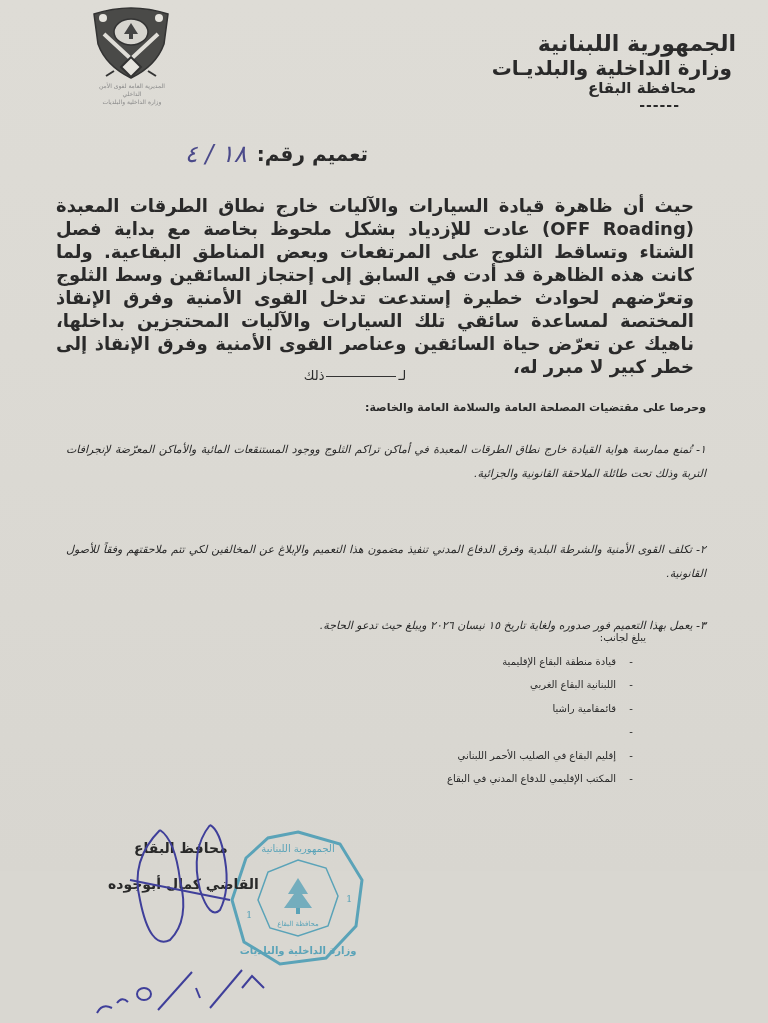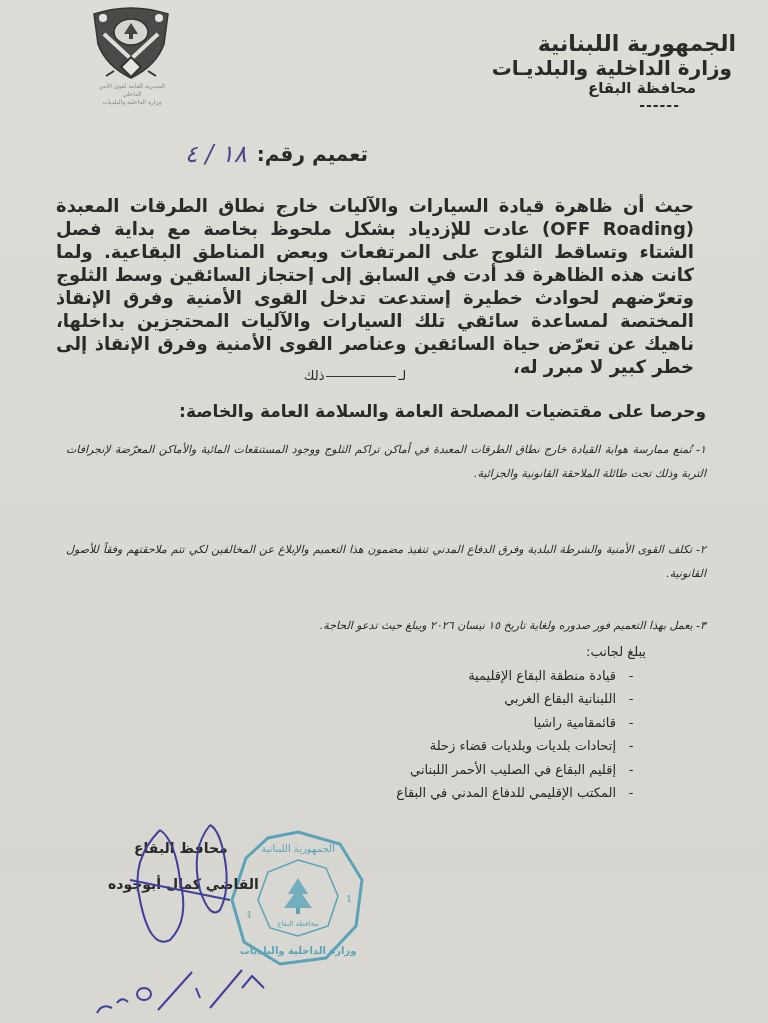--- a/index.html
+++ b/index.html
@@ -12,26 +12,26 @@
   .h4{font-size:14px;font-weight:bold;letter-spacing:1px;margin-right:56px;line-height:14px;}
   .emblem{position:absolute;left:86px;top:4px;width:90px;height:100px;}
   .emblem-caption{position:absolute;left:92px;top:82px;font-size:6px;color:#8a8a8a;line-height:8px;direction:rtl;width:80px;text-align:center;}
   .circ{position:absolute;right:400px;top:140px;display:flex;align-items:center;direction:rtl;}
   .circ-label{font-size:20px;font-weight:bold;}
   .circ-num{font-size:24px;color:#4b4a8a;font-style:italic;margin-right:10px;letter-spacing:4px;}
   .intro{position:absolute;right:74px;top:194px;width:638px;font-size:18px;line-height:23px;text-align:justify;direction:rtl;font-weight:bold;}
   .lidhalik{position:absolute;left:300px;top:368px;width:110px;text-align:center;font-size:13px;direction:rtl;border-bottom:0;}
   .lidhalik span{display:inline-block;}
   .lidhalik .line{display:inline-block;width:70px;border-bottom:1.5px solid #333;vertical-align:middle;margin:0 2px;}
-  .preamble{position:absolute;right:62px;top:401px;font-size:17px;font-weight:bold;direction:rtl;}
+  .preamble{position:absolute;right:62px;top:401px;font-size:11px;font-weight:bold;direction:rtl;}
   .item{position:absolute;right:62px;width:640px;font-size:11px;line-height:24px;direction:rtl;text-align:justify;font-style:italic;}
   .item1{top:438px;}
   .item2{top:538px;}
   .item3{top:614px;}
-  .dist{position:absolute;right:122px;top:640px;width:300px;direction:rtl;font-size:13px;line-height:23.5px;}
+  .dist{position:absolute;right:122px;top:626px;width:300px;direction:rtl;font-size:10px;line-height:23.5px;}
   .dist-title{margin-right:0;}
   .dist ul{list-style:none;margin:0;padding:0;}
   .dist li{display:flex;}
   .dist li .dash{width:30px;text-align:center;}
   .sig1{position:absolute;left:134px;top:840px;}
   .sig2{position:absolute;left:108px;top:876px;}
   .stamp{position:absolute;left:228px;top:828px;width:140px;height:140px;}
   .scribble{position:absolute;left:120px;top:820px;width:130px;height:150px;}
   .hdate{position:absolute;left:92px;top:958px;width:180px;height:60px;}
 </style>
@@ -100,21 +100,20 @@
       <li>
           <span class="dash">-</span>
           <span>اللبنانية البقاع الغربي</span>
         </li>
       <li>
           <span class="dash">-</span>
           <span>قائمقامية راشيا</span>
         </li>
       <li>
           <span class="dash">-</span>
-          <span>إتحادات بلديات وبلديات قضاء زحلة</span>
         </li>
       <li>
           <span class="dash">-</span>
           <span>إقليم البقاع في الصليب الأحمر اللبناني</span>
         </li>
       <li>
           <span class="dash">-</span>
           <span>المكتب الإقليمي للدفاع المدني في البقاع</span>
         </li>
     </ul>

